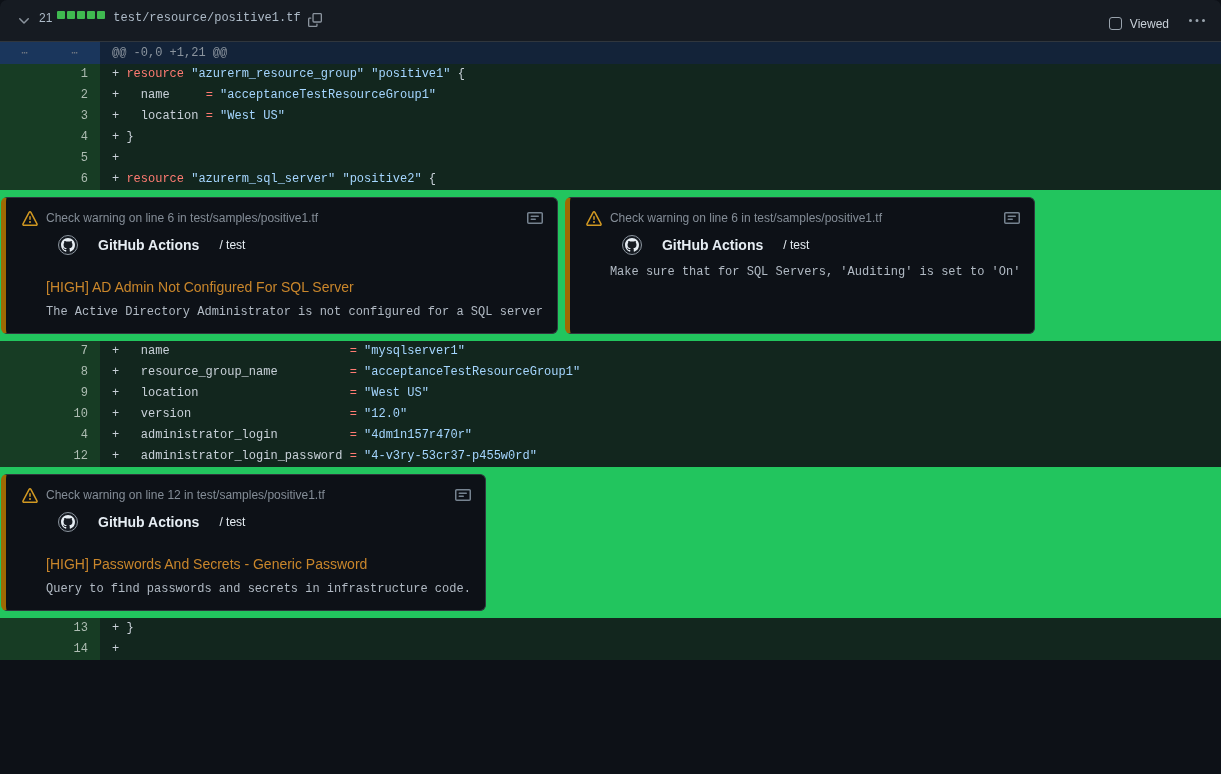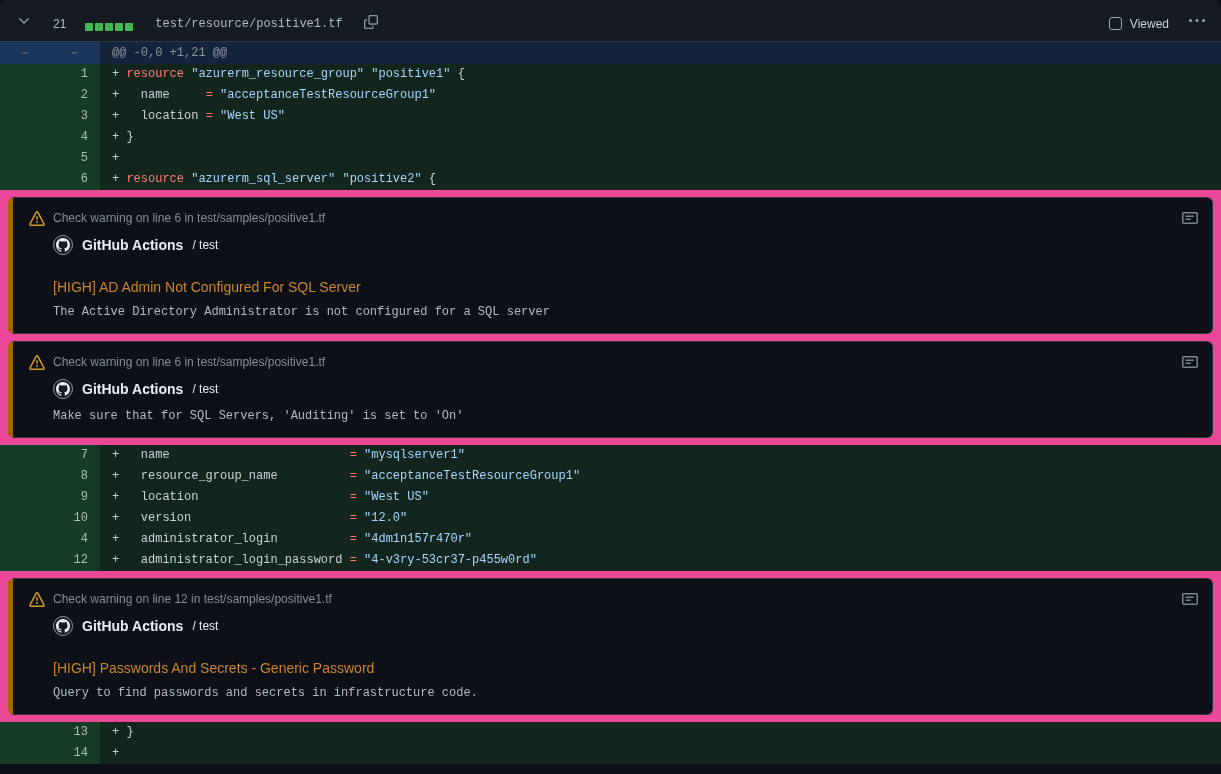--- a/index.html
+++ b/index.html
@@ -2,21 +2,21 @@
 <html><head>
 <meta charset="utf-8">
 <style>
   *{box-sizing:border-box;margin:0;padding:0}
   html,body{width:1221px;height:774px;overflow:hidden}
   body{background:#0d1117;font-family:"Liberation Sans","DejaVu Sans",sans-serif;color:#c9d1d9}
 
   
   .file-header{height:42px;background:#161b22;border-bottom:1px solid #30363d;border-radius:7px 7px 0 0;
     display:flex;align-items:center;justify-content:space-between;padding:0 14px}
-  .fh-left{display:flex;align-items:flex-end;gap:19px}
+  .fh-left{display:flex;align-items:flex-start;gap:5px}
   .icon-btn{background:none;border:none;cursor:pointer;display:inline-flex;align-items:center;padding:2px;color:#8b949e}
   .additions{font-size:12px;color:#adbac7}
   .diffstat{display:inline-flex;gap:2px;margin-right:3px}
   .ds-block{width:8px;height:8px;background:#3fb950;border-radius:1px}
   .file-path{font-family:"Liberation Mono","DejaVu Sans Mono",monospace;font-size:12px;color:#adbac7}
   .fh-right{display:flex;align-items:flex-end;gap:18px}
   .viewed{display:flex;align-items:center;gap:8px;font-size:12px;color:#c9d1d9;cursor:pointer}
   .checkbox{width:13px;height:13px;border:1px solid #99a3ad;border-radius:3px;background:transparent;display:inline-block}
 
   
@@ -24,28 +24,28 @@
   .row.hunk{line-height:22px;background:#132339}
   .hunk-gutter{width:100px;flex:none;background:#1a365c;display:flex}
   .hunk-dots{width:50px;text-align:center;color:#6e7681;font-size:11px;letter-spacing:1px}
   .hunk-text{color:#8b949e}
   .row.add{background:#12261e}
   .gutter{width:100px;flex:none;background:#173c24;text-align:right;padding-right:12px;color:#aebdb3;cursor:pointer}
   .code{flex:1;white-space:pre;padding-left:12px;overflow:hidden}
   .pln{color:#c9d1d9}.kw{color:#ff7b72}.op{color:#ff7b72}.str{color:#a5d6ff}
 
   
-  .ann-wrap{padding:7px 8px;display:flex;flex-direction:column;gap:7px;background:#ec4899}
+  .ann-wrap{padding:7px 1px;display:flex;flex-direction:row;gap:7px;background:#22c55e}
   .ann{border:1px solid #30363d;border-left:5px solid #9e6a03;border-radius:6px;background:#0d1117}
   .ann-body{padding:12px 14px 14px 16px}
   .ann-head{display:flex;align-items:flex-start;gap:8px}
   .ann-alert{flex:none;display:inline-flex;margin-top:1px}
   .ann-head-text{flex:1;font-size:12px;color:#848d97;line-height:16px}
   .ann-action{background:none;border:none;cursor:pointer;color:#768390;display:inline-flex;padding:0}
-  .ann-source{display:flex;align-items:center;gap:9px;margin-top:8px;margin-left:24px}
+  .ann-source{display:flex;align-items:center;gap:20px;margin-top:8px;margin-left:36px}
   .avatar{width:20px;height:20px;border-radius:50%;background:#161b22;border:1px solid #8b949e;display:inline-flex;align-items:center;justify-content:center}
   .src-bold{font-weight:700;font-size:14px;color:#e6edf3}
   .src-rest{font-size:12px;color:#e6edf3}
   .ann-title{margin-top:24px;margin-left:24px;font-size:14px;font-weight:400;color:#c9862b}
   .ann-desc{margin-top:10px;margin-left:24px;font-family:"Liberation Mono","DejaVu Sans Mono",monospace;font-size:12px;color:#b1bac4}
 </style>
 </head>
 <body>
 
 <div class="file">

